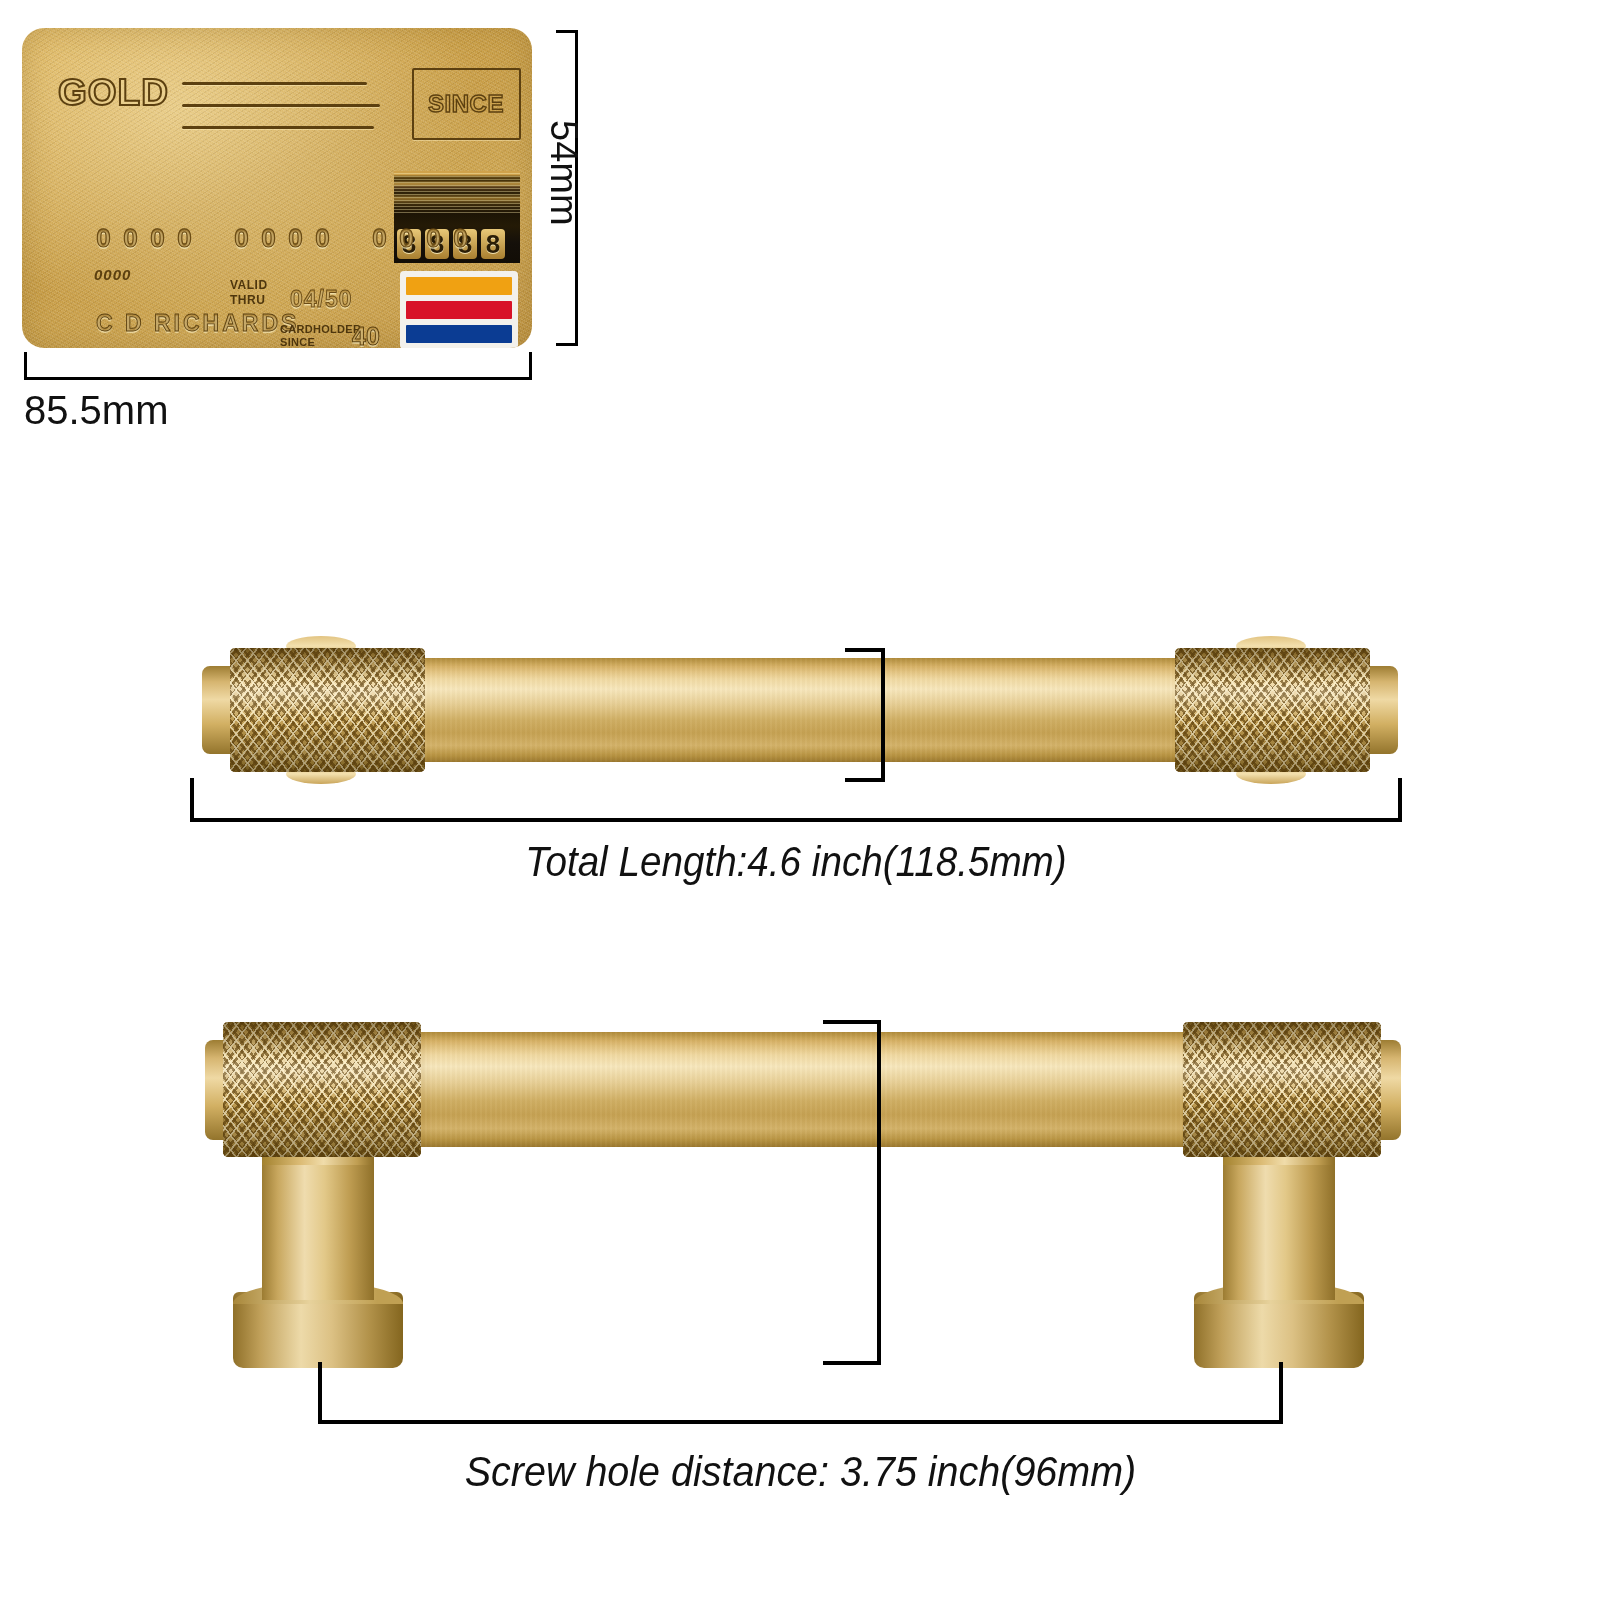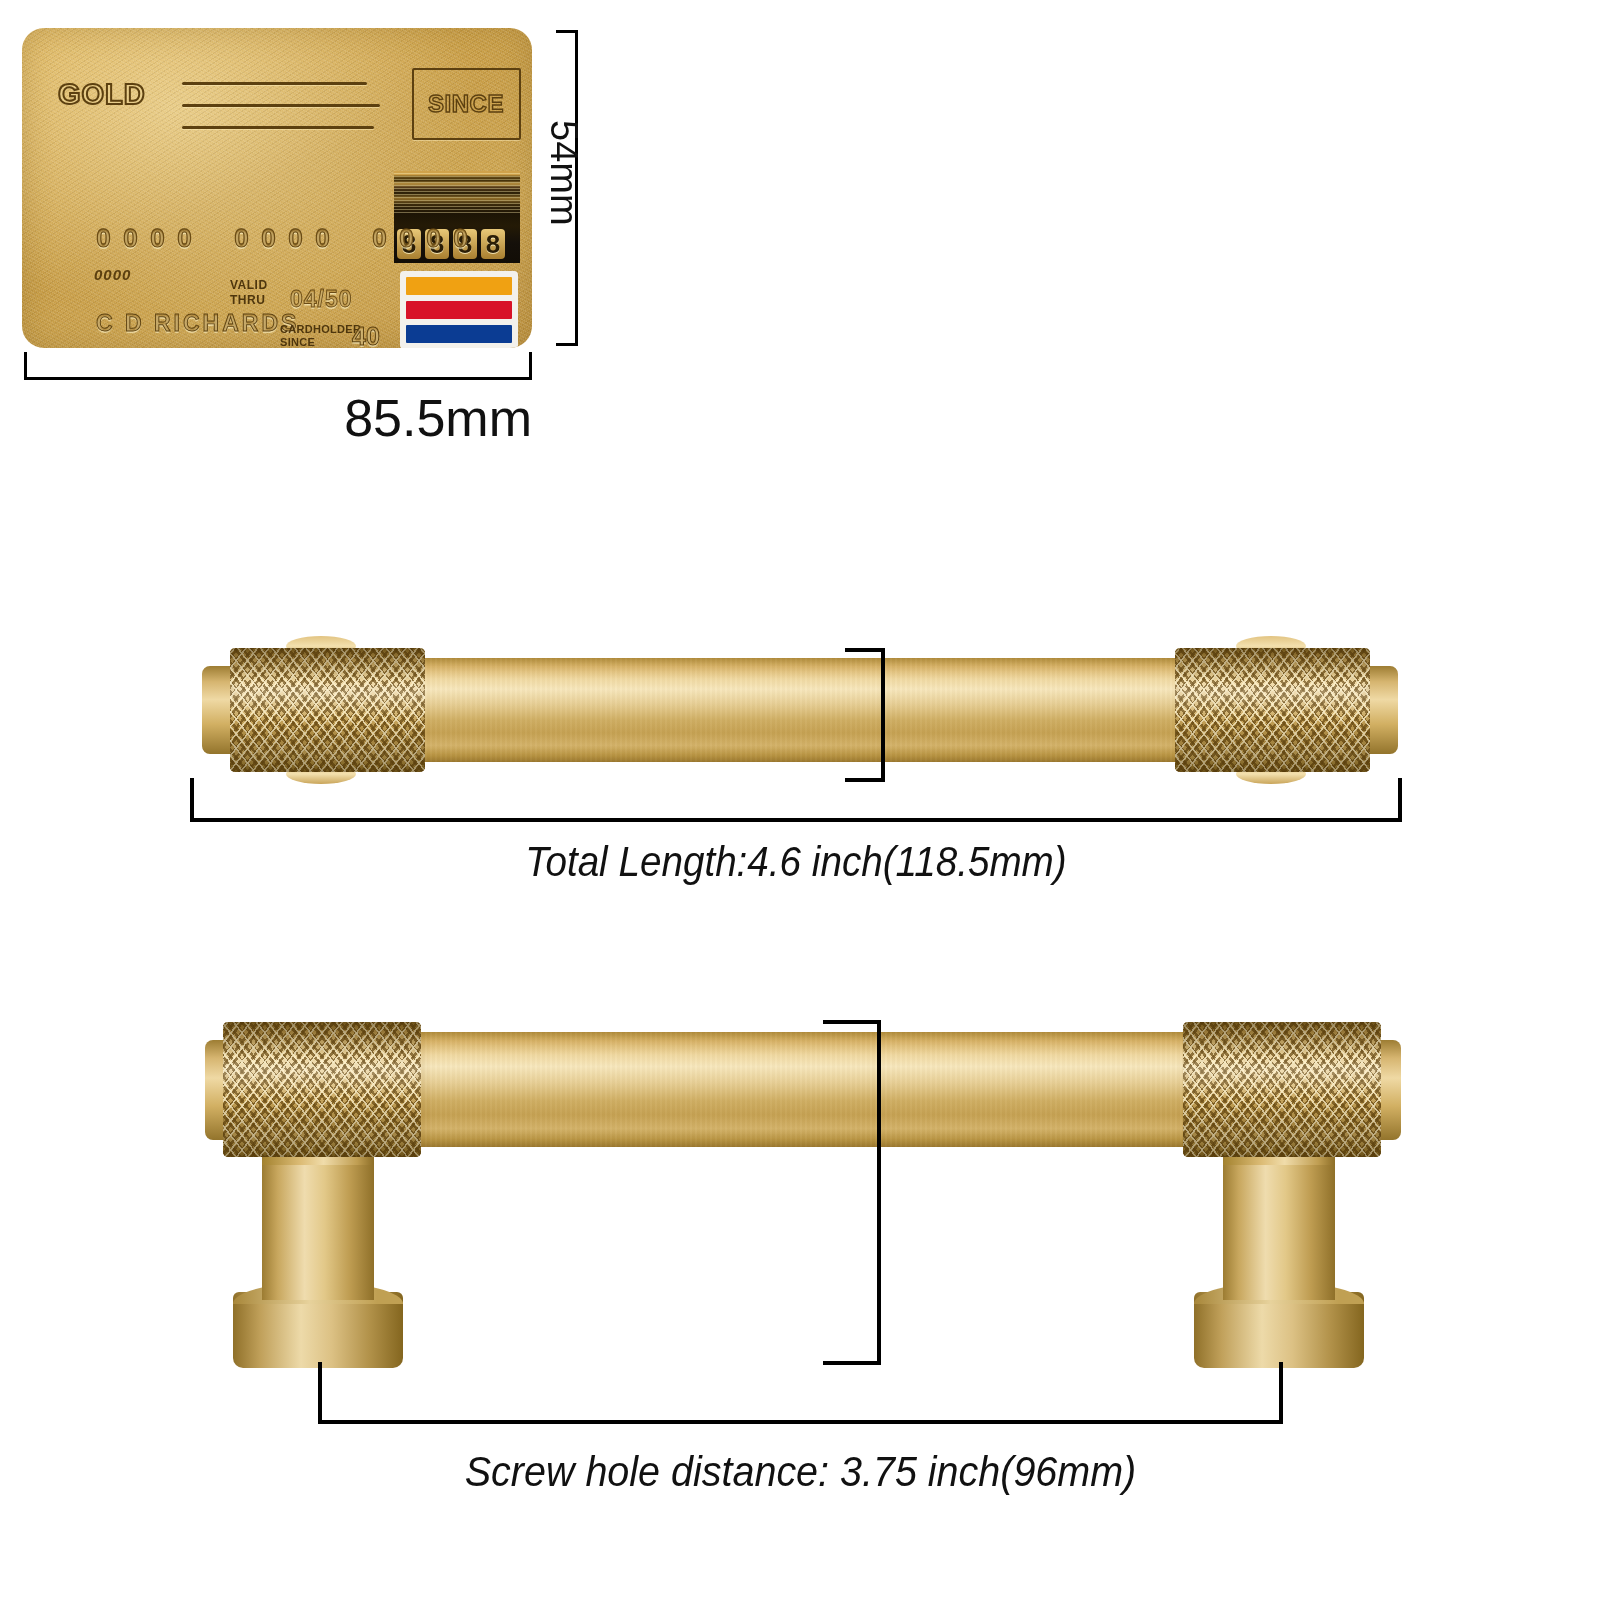--- a/index.html
+++ b/index.html
@@ -26,22 +26,22 @@
   }
   #credit-card .grain{
     position:absolute;inset:0;
     background-image:
       repeating-linear-gradient(27deg, rgba(255,255,255,.10) 0 1px, rgba(0,0,0,0) 1px 3px),
       repeating-linear-gradient(-33deg, rgba(90,60,10,.10) 0 1px, rgba(0,0,0,0) 1px 4px),
       repeating-linear-gradient(74deg, rgba(255,248,210,.09) 0 1px, rgba(0,0,0,0) 1px 2px);
     opacity:.9;
   }
   .card-gold-word{
-    left:36px;top:52px;
-    font-size:29px;font-weight:700;letter-spacing:1px;
+    left:36px;top:46px;
+    font-size:37px;font-weight:700;letter-spacing:1px;
     color:rgba(205,160,70,.25);
     -webkit-text-stroke:2px #5c4010;
     text-shadow:0 1px 0 rgba(255,240,190,.55);
     line-height:1;
   }
   .gold-rule{background:#5c4010;height:3px;border-radius:2px;box-shadow:0 1px 0 rgba(255,240,190,.5);}
   #gold-rule-1{left:160px;top:54px;width:185px;}
   #gold-rule-2{left:160px;top:76px;width:198px;}
   #gold-rule-3{left:160px;top:98px;width:192px;}
 
@@ -140,22 +140,22 @@
     transform:rotate(90deg);transform-origin:left top;
     white-space:nowrap;
   }
 
   
   #card-w-bracket{left:24px;top:352px;width:508px;height:28px;}
   #card-w-bracket .l{position:absolute;left:0;top:0;width:3px;height:100%;background:#000;}
   #card-w-bracket .r{position:absolute;right:0;top:0;width:3px;height:100%;background:#000;}
   #card-w-bracket .b{position:absolute;left:0;bottom:0;width:100%;height:3px;background:#000;}
   #card-width-label{
-    left:24px;top:388px;width:508px;text-align:right;
-    font-size:52px;
+    left:24px;top:388px;width:508px;text-align:left;
+    font-size:40px;
   }
 
   
   .bar{
     position:absolute;
     background:linear-gradient(180deg,
       #b5913f 0%, #d9b469 8%, #f0d9a2 20%, #f7e7bd 30%,
       #e7cf96 44%, #cfae63 60%, #c5a153 72%, #d3b269 84%,
       #b99543 94%, #9e7c32 100%);
     box-shadow:inset 0 0 14px rgba(120,85,20,.18);

